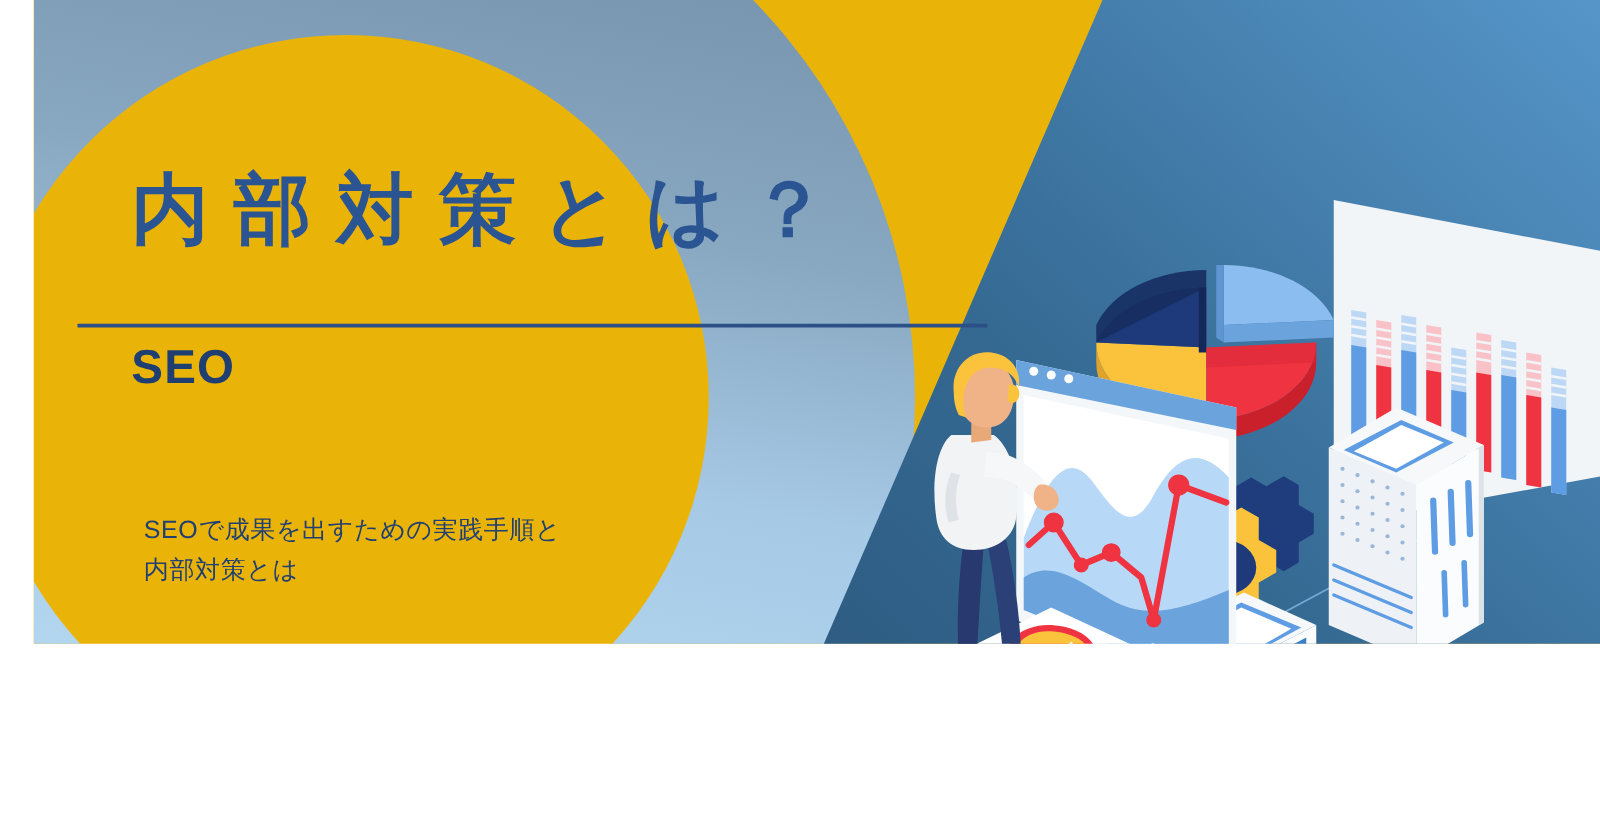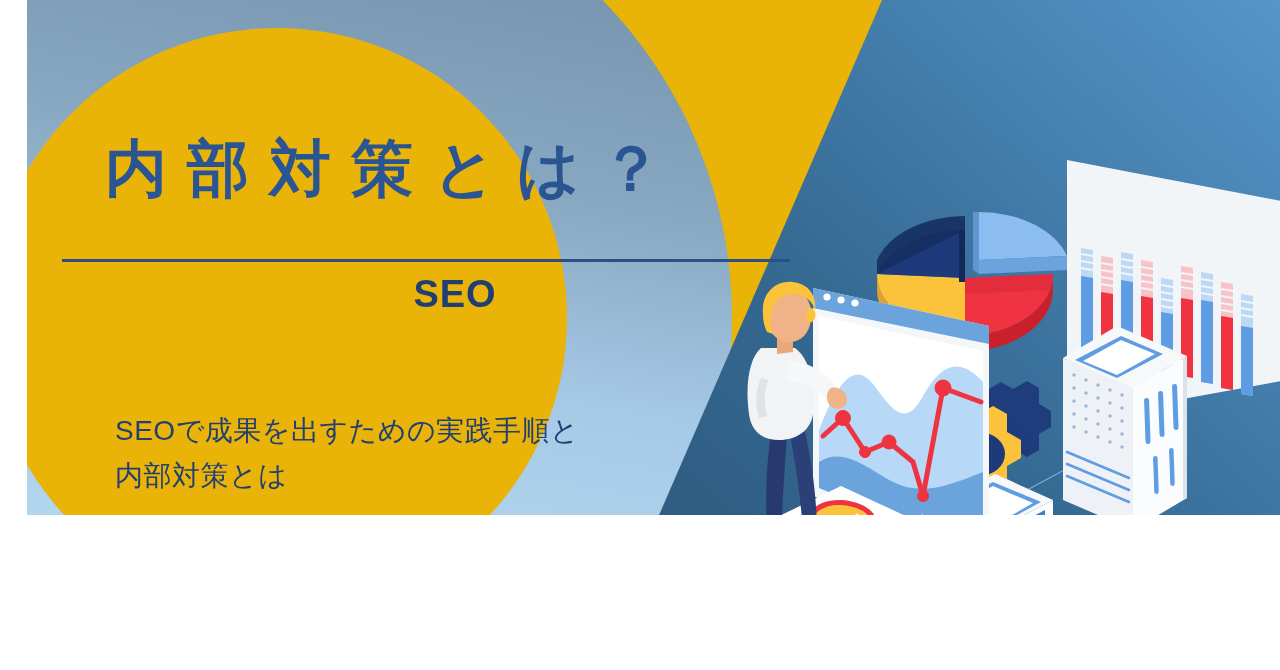--- a/index.html
+++ b/index.html
@@ -22,26 +22,26 @@
     position:absolute;left:78px;top:134px;width:700px;
     font-size:62px;font-weight:bold;color:#2b5592;
     letter-spacing:20px;line-height:1.12;white-space:nowrap;
   }
   #title-divider{
     position:absolute;left:35px;top:259px;width:728px;height:3px;
     background:#2b4f86;
   }
   #sub-label{
     position:absolute;left:78px;top:273px;width:700px;
-    text-align:center;font-size:38px;font-weight:bold;color:#1f3f72;
+    font-size:38px;font-weight:bold;color:#1f3f72;
     letter-spacing:1px;
   }
   #lead-text{
     position:absolute;left:88px;top:408px;width:530px;
-    font-size:28px;color:#203f72;line-height:1.62;letter-spacing:.5px;
+    font-size:20px;color:#203f72;line-height:1.62;letter-spacing:.5px;
     font-weight:400;
   }
   #lead-text .ln{display:block;}
 
   
   #illustration{position:absolute;left:700px;top:130px;width:580px;height:500px;}
   #illustration svg{display:block;}
 </style>
 </head>
 <body>

